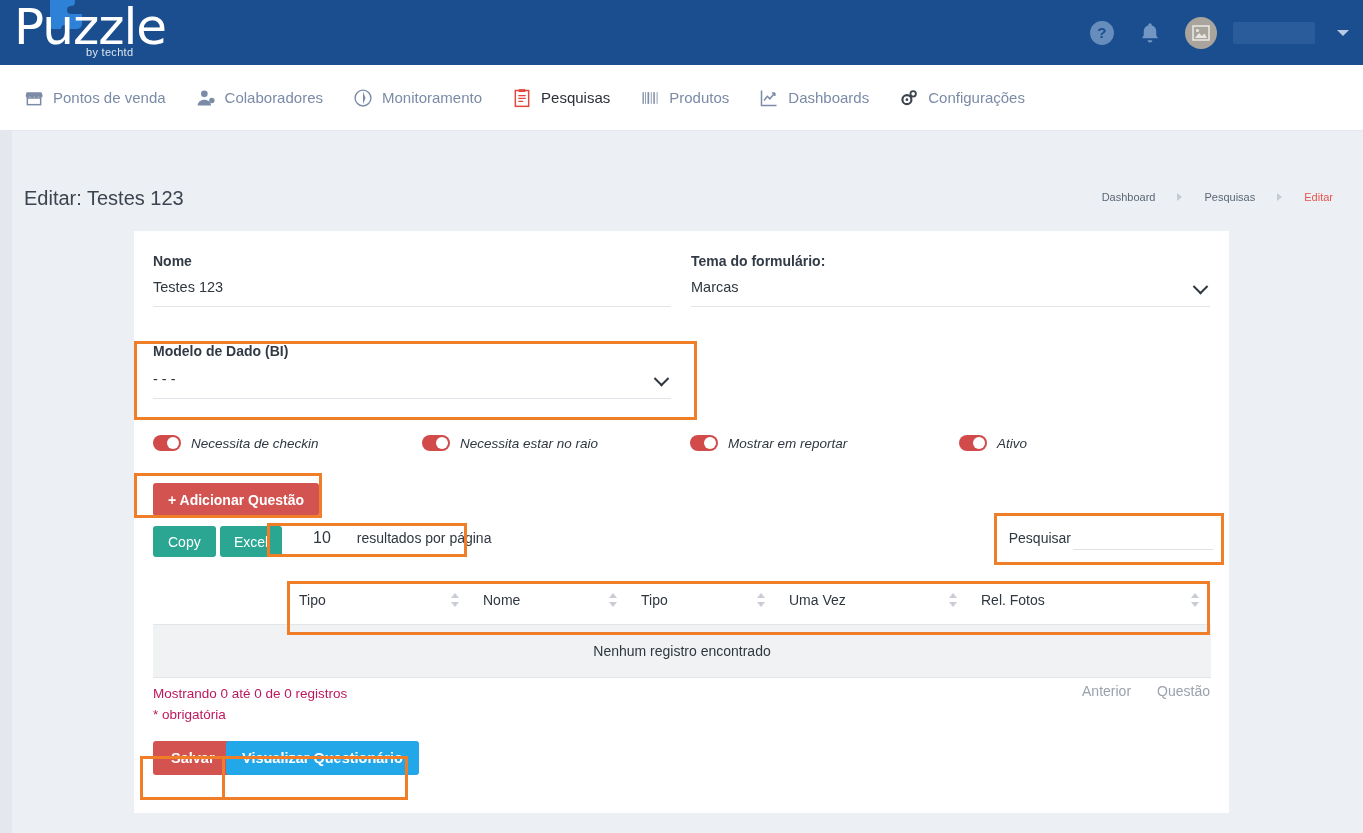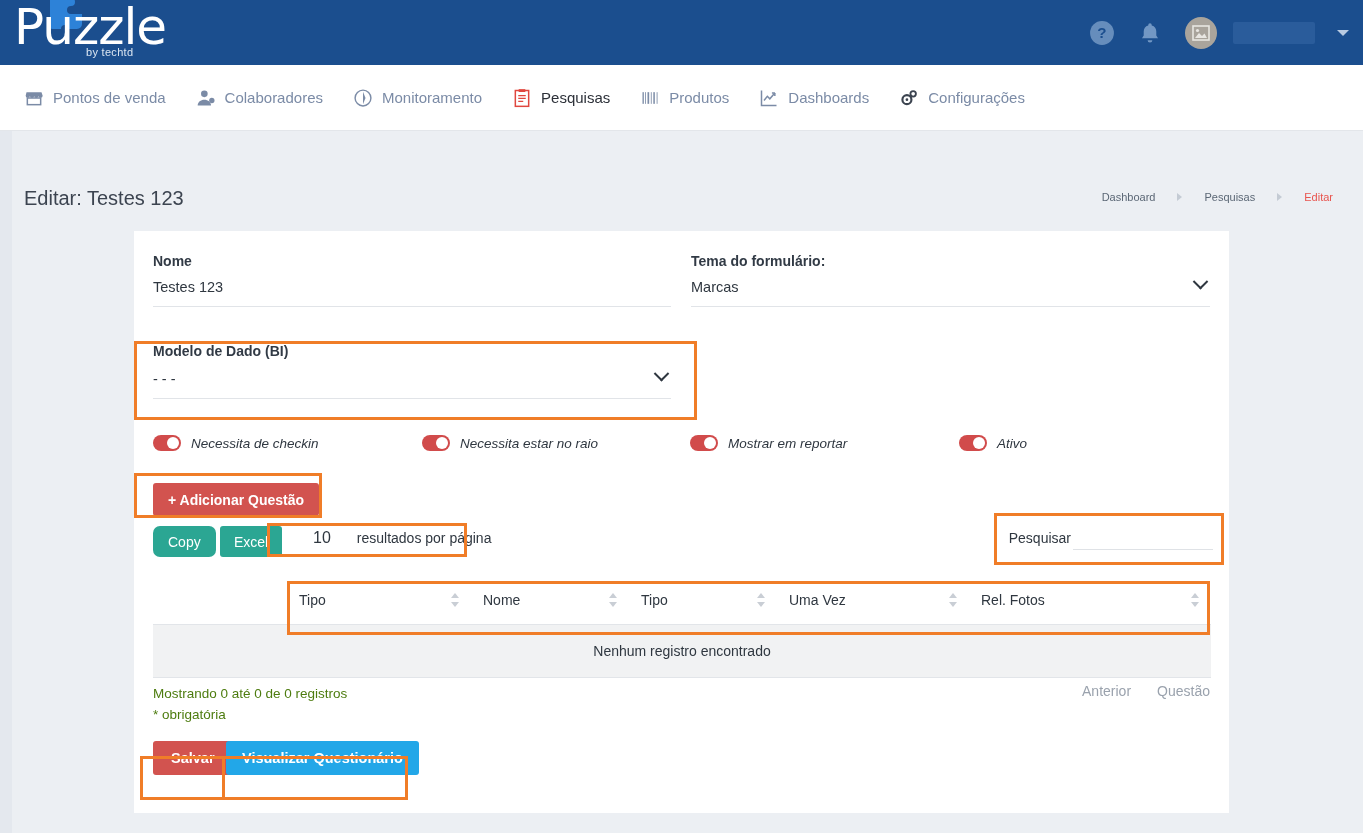--- a/index.html
+++ b/index.html
@@ -94,21 +94,21 @@
   .underline { border-bottom: 1px solid #e1e4e8; }
 
   .f-nome-label  { position: absolute; left: 19px; top: 22px; }
   .f-nome-val    { position: absolute; left: 19px; top: 48px; width: 518px; padding-bottom: 11px; }
   .f-tema-label  { position: absolute; left: 557px; top: 22px; }
   .f-tema-sel    { position: absolute; left: 557px; top: 48px; width: 519px; padding-bottom: 11px; }
 
   .f-modelo-label { position: absolute; left: 19px; top: 112px; }
   .f-modelo-sel   { position: absolute; left: 19px; top: 140px; width: 518px; padding-bottom: 11px; }
 
-  .sel-row { display: flex; align-items: flex-start; justify-content: space-between; }
+  .sel-row { display: flex; align-items: flex-end; justify-content: space-between; }
   .chev {
     width: 11px; height: 11px; border-right: 2px solid #2f3740; border-bottom: 2px solid #2f3740;
     transform: rotate(45deg) translate(-2px,-2px); margin-right: 4px;
   }
 
   
   .toggles { position: absolute; left: 19px; top: 204px; width: 1060px; height: 26px; font-style: italic; }
   .tg { position: absolute; display: flex; align-items: center; gap: 10px; }
   .tg-sw {
     width: 28px; height: 16px; border-radius: 9px; background: #d14b4b; position: relative;
@@ -124,21 +124,21 @@
     border: none; border-radius: 3px; color: #fff; cursor: pointer;
     font-family: "Liberation Sans", sans-serif;
   }
   .btn-add {
     position: absolute; left: 19px; top: 252px;
     height: 33px; padding: 0 15px; background: #d2534f;
     font-size: 14px; font-weight: bold;
   }
   .btn-copy {
     position: absolute; left: 19px; top: 295px;
-    height: 31px; padding: 0 15px; background: #2ba693; font-size: 14px; border-radius: 7px;
+    height: 31px; padding: 0 15px; background: #2ba693; font-size: 14px;
   }
   .btn-excel {
     position: absolute; left: 86px; top: 295px;
     height: 31px; padding: 0 14px; background: #2ba693; font-size: 14px;
   }
   .len-wrap {
     position: absolute; left: 140px; top: 295px;
     display: flex; align-items: center; gap: 4px;
     font-size: 14px; color: #2f3740;
   }
@@ -168,21 +168,21 @@
   .sort-ar {
     position: absolute; right: 12px; top: 50%; transform: translateY(-50%);
     width: 8px; height: 14px;
   }
   .tbl td.empty {
     text-align: center; font-size: 14px; color: #2f3740;
     padding: 18px; background: #f1f2f3; border-bottom: 1px solid #e2e5e9;
   }
 
   .info {
-    position: absolute; left: 19px; top: 452px; font-size: 13.5px; color: #4d7c0f; line-height: 21px;
+    position: absolute; left: 19px; top: 452px; font-size: 13.5px; color: #be185d; line-height: 21px;
   }
   .pager {
     position: absolute; right: 19px; top: 452px;
     display: flex; gap: 26px; font-size: 14px; color: #9aa2ad;
   }
   .pager span { cursor: pointer; }
 
   .btn-salvar {
     position: absolute; left: 19px; top: 510px;
     height: 34px; padding: 0 18px; background: #d2534f; font-size: 14.5px; font-weight: bold;

